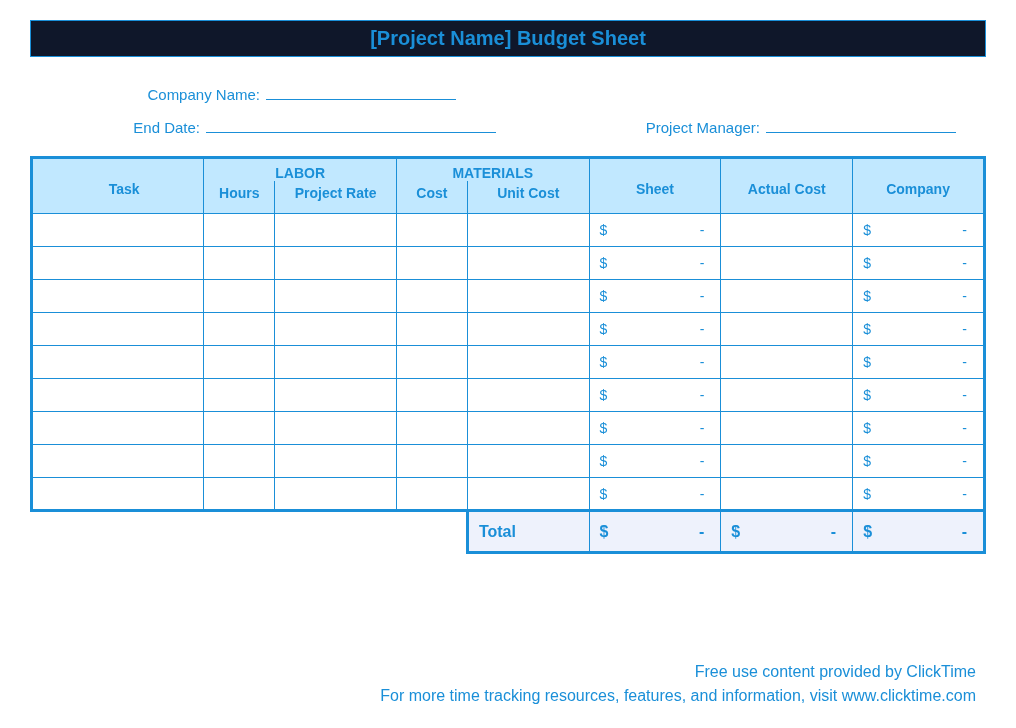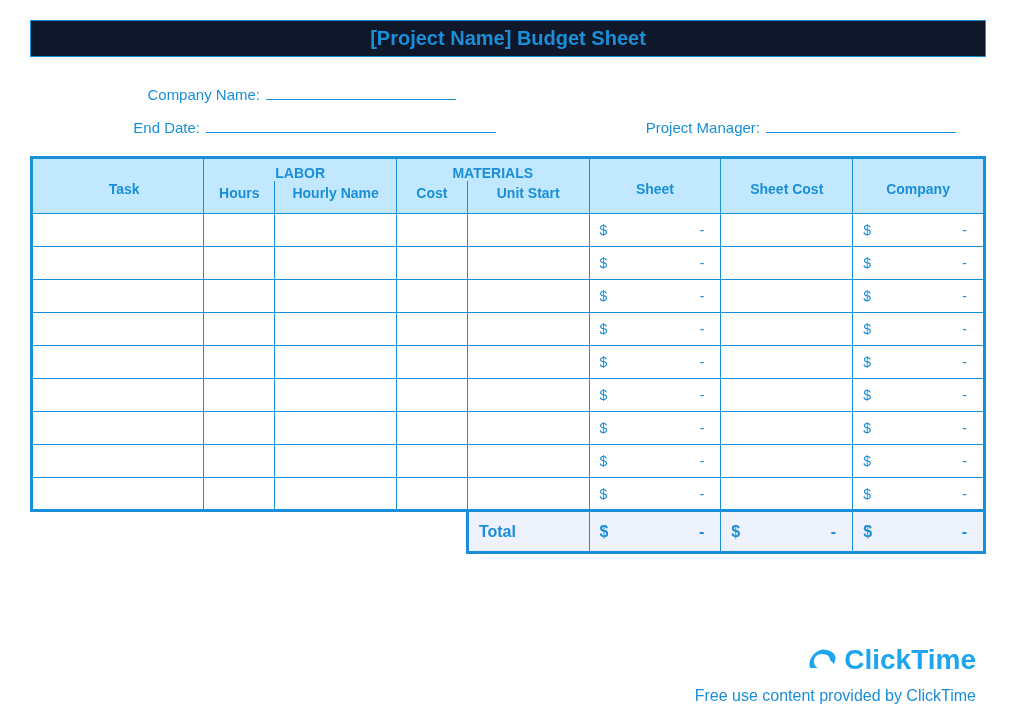--- a/index.html
+++ b/index.html
@@ -163,28 +163,28 @@
       <col style="width:130px">
     <col style="width:130px">
       <col style="width:130px">
   </colgroup>
   <thead>
     <tr class="hdr-top">
       <th rowspan="2" class="hdr-bot outer-left outer-top" style="padding-left:12px">Task</th>
       <th colspan="2" class="outer-top">LABOR</th>
       <th colspan="2" class="outer-top">MATERIALS</th>
       <th rowspan="2" class="hdr-bot center outer-top">Sheet</th>
-      <th rowspan="2" class="hdr-bot center outer-top">Sheet Cost</th>
+      <th rowspan="2" class="hdr-bot center outer-top">Actual Cost</th>
       <th rowspan="2" class="hdr-bot center outer-top outer-right">Company</th>
     </tr>
     <tr class="hdr-bot">
       <th class="center">Hours</th>
-      <th class="center">Hourly Name</th>
+      <th class="center">Project Rate</th>
       <th class="center">Cost</th>
-      <th class="center">Unit Start</th>
+      <th class="center">Unit Cost</th>
     </tr>
   </thead>
   <tbody id="table-body">
       <tr>
         <td class="outer-left"></td>
         <td class=""></td>
         <td class=""></td>
         <td class=""></td>
         <td class=""></td>
         <td class="money-cell">
@@ -343,24 +343,15 @@
       </td>
       <td class="money-cell outer-bottom outer-right">
         <span class="sym">$</span>
           <span class="dash">-</span>
       </td>
     </tr>
   </tfoot>
 </table>
 
 <div class="footer">
-  <div class="brand">
-    <span class="brand-icon">
-      <svg viewBox="0 0 32 28" width="32" height="28">
-        <path d="M4 22 Q2 14 8 8 Q16 0 26 6 Q32 10 28 18 L24 14 Q24 8 16 8 Q8 8 8 16 Q8 20 12 22 Z" fill="#1ea5f0"></path>
-        <circle cx="13" cy="13" r="1.5" fill="#fff"></circle>
-        <circle cx="19" cy="11" r="1.5" fill="#fff"></circle>
-      </svg>
-    </span>
-    <span>ClickTime</span>
-  </div>
   <div class="credit">Free use content provided by ClickTime</div>
+  <div class="credit">For more time tracking resources, features, and information, visit www.clicktime.com</div>
 </div>
 
 </body></html>

